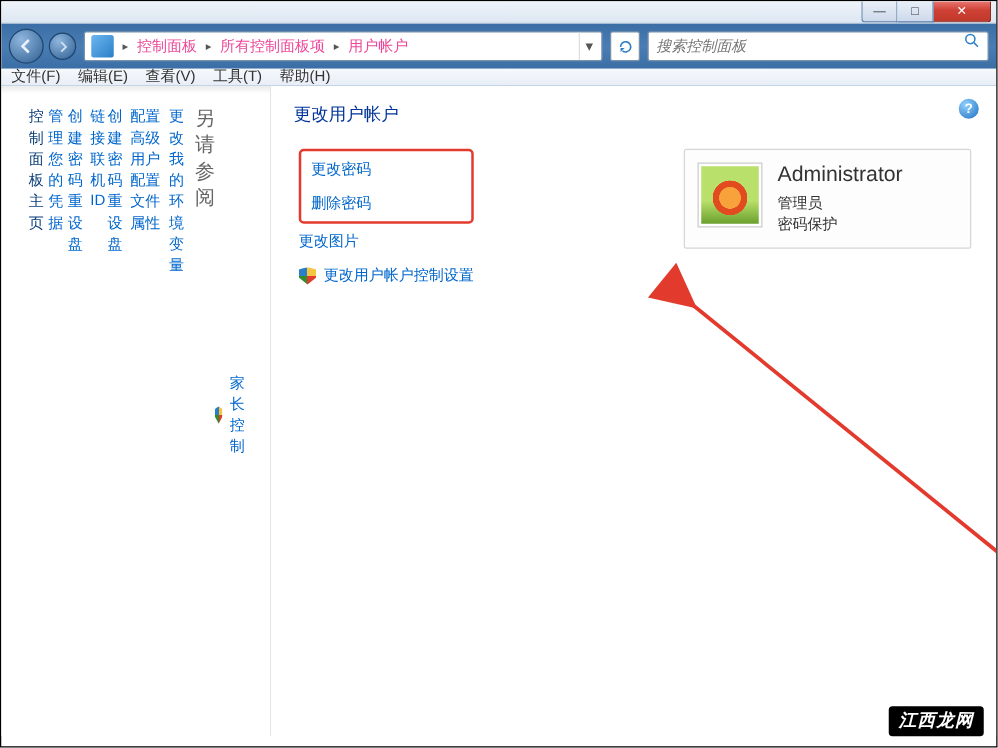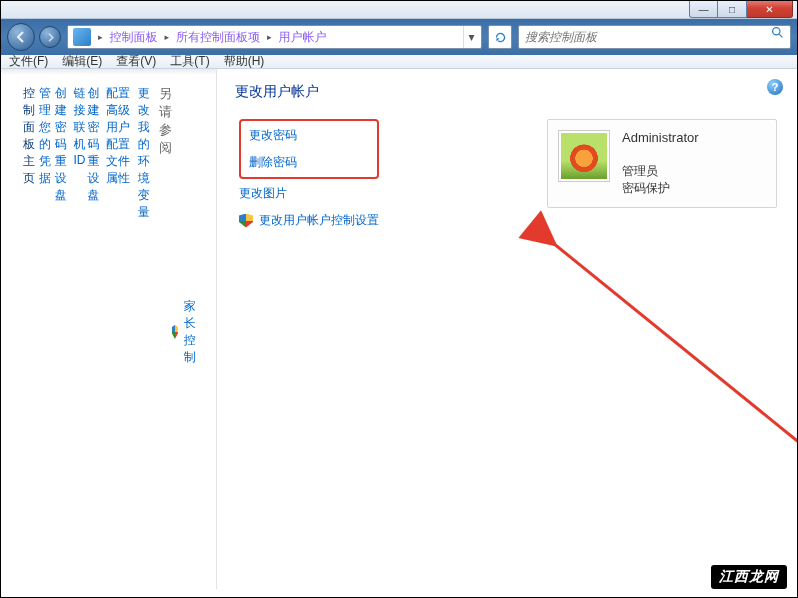--- a/index.html
+++ b/index.html
@@ -60,21 +60,21 @@
   flex: 0 0 415px; height: 24px;
   background: #fff; border: 1px solid #7892ac;
   display: flex; align-items: center; padding: 0 2px;
   border-radius: 2px;
 }
 .bc-icon {
   width: 18px; height: 18px; margin: 0 3px;
   background: linear-gradient(135deg,#6cb6f0,#2b7fc7);
   border-radius: 2px;
 }
-.bc-seg { display: flex; align-items: center; color: #8b5cf6; padding: 0 3px; height: 100%; }
+.bc-seg { display: flex; align-items: center; color: #ec4899; padding: 0 3px; height: 100%; }
 .bc-arrow { color: #555; padding: 0 4px; font-size: 9px; }
 .bc-spacer { flex: 1; }
 .bc-dd { width: 16px; text-align: center; color: #555; border-left: 1px solid #ddd; height: 100%; display:flex; align-items:center; justify-content:center;}
 .refresh-btn {
   width: 24px; height: 24px; background: #fff;
   border: 1px solid #7892ac; border-radius: 2px;
   display: flex; align-items: center; justify-content: center; color: #2b7fc7;
 }
 .search-box {
   flex: 1; height: 24px; background: #fff;
@@ -117,21 +117,21 @@
   color: #0066cc; text-decoration: none;
   display: block; margin-bottom: 10px; font-size: 12px;
 }
 .shield-row { display: flex; align-items: center; gap: 6px; }
 .shield {
   width: 14px; height: 14px; display: inline-block;
   background: conic-gradient(#f5c542 0 25%, #e23b2e 25% 50%, #2f8f2f 50% 75%, #2b7fc7 75% 100%);
   clip-path: polygon(50% 0, 100% 15%, 100% 60%, 50% 100%, 0 60%, 0 15%);
 }
 .sidebar .spacer { flex: 1; }
-.see-also { color: #666; font-size: 13px; margin-bottom: 8px; }
+.see-also { color: #666; font-size: 16px; margin-bottom: 8px; }
 
 .main {
   flex: 1; padding: 14px 18px; position: relative;
   background: #fff;
 }
 .help-icon {
   position: absolute; top: 10px; right: 14px;
   width: 16px; height: 16px; border-radius: 50%;
   background: radial-gradient(circle at 35% 30%, #8fd1ff, #1f6fc0);
   color: #fff; font-size: 11px; font-weight: bold;
@@ -161,21 +161,21 @@
 .avatar {
   width: 52px; height: 52px; border: 1px solid #ccc;
   background: #fff; padding: 2px;
 }
 .avatar-inner {
   width: 100%; height: 100%;
   background: radial-gradient(circle at 50% 55%, #f7a23a 0 25%, #e24b1f 26% 40%, transparent 41%),
               linear-gradient(to bottom, #b9e06a 0 60%, #6aa02e 100%);
 }
 .user-info { display: flex; flex-direction: column; justify-content: center; font-size: 12px; color: #333; }
-.user-name { font-size: 13px; margin-bottom: 18px; }
+.user-name { font-size: 17px; margin-bottom: 4px; }
 
 .red-arrow {
   position: absolute; left: 328px; top: 166px; pointer-events: none;
 }
 .red-arrow svg { overflow: visible; }
 
 .watermark {
   position: absolute; right: 10px; bottom: 8px;
   background: #000; color: #fff; font-weight: bold;
   padding: 3px 8px; border-radius: 3px; font-size: 14px;

